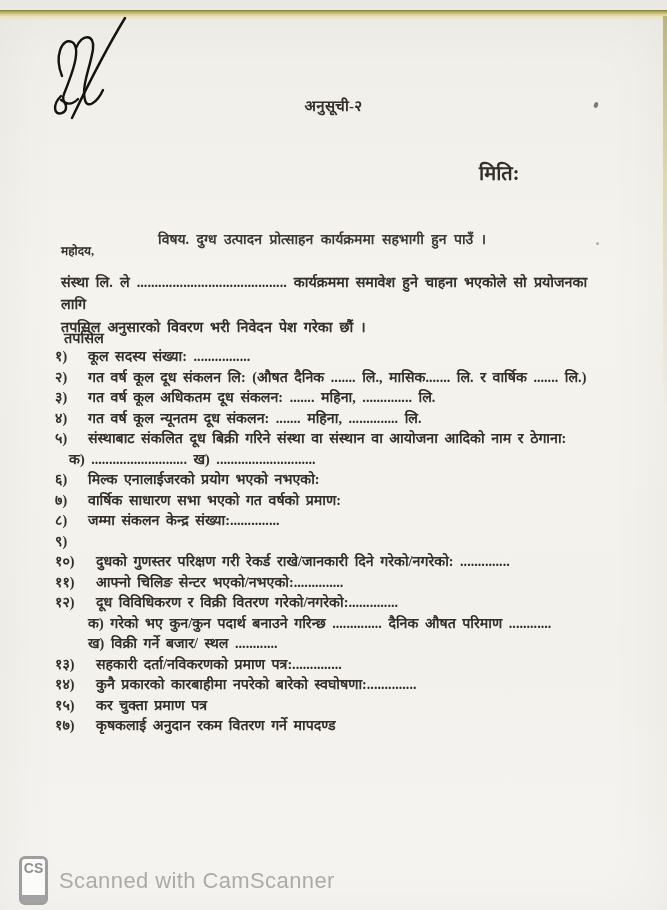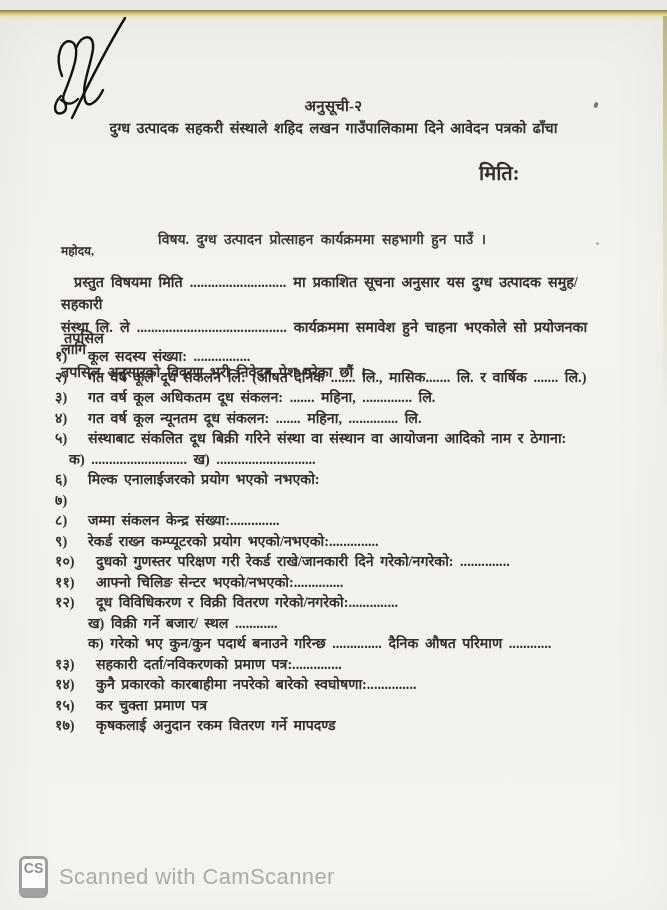--- a/index.html
+++ b/index.html
@@ -40,21 +40,21 @@
   .checklist{position:absolute;left:55px;top:336px;width:600px;font-size:14.2px;font-weight:700;line-height:20.5px;word-spacing:3px;}
   .checklist .row{display:flex;}
   .checklist .num{flex:none;min-width:33px;}
   .checklist .row.wide .num{min-width:41px;}
   .checklist .subrow{padding-left:14px;}
   .checklist .subrow.deep{padding-left:33px;}
 
   
   .footer{position:absolute;left:19px;top:846px;display:flex;align-items:center;gap:11px;}
   .cs-icon{
-    position:relative;width:29px;height:42px;box-sizing:border-box;
+    position:relative;width:29px;height:49px;box-sizing:border-box;
     border:3px solid #9e9e9e;border-radius:6px;background:#fbfbfa;
     display:flex;align-items:flex-start;justify-content:center;
   }
   .cs-icon .cs-letters{
     font-family:"Liberation Sans","DejaVu Sans",sans-serif;
     font-size:14px;font-weight:700;color:#8f8f8f;line-height:18px;letter-spacing:0;
   }
   .cs-icon .cs-band{
     position:absolute;left:-1px;bottom:-1px;width:25px;height:8px;
     background:#a2a2a2;border-radius:0 0 3px 3px;
@@ -75,29 +75,27 @@
   <div class="speck2"></div>
 
   <svg class="signature" viewBox="0 0 132 118">
     <path d="M99,6 C88,24 72,52 46,106"></path>
     <path d="M36,64 C28,44 36,25 46,30 C56,36 46,62 38,82 C34,92 44,95 52,87"></path>
     <path d="M50,36 C56,21 69,22 67,37 C65,53 55,74 59,88 C61,97 71,91 77,78"></path>
     <path d="M35,84 C26,93 28,104 36,101 C42,99 41,90 35,88"></path>
   </svg>
 
   <div class="annex">अनुसूची-२</div>
-  <div class="doc-title">दुग्ध उत्पादक सहकरी संस्थाले शहिद लखन गाउँपालिकामा दिने आवेदन पत्रको ढाँचा</div>
   <div class="date-label">मिति:</div>
 
 
   <div class="subject">विषय. दुग्ध उत्पादन प्रोत्साहन कार्यक्रममा सहभागी हुन पाउँ ।</div>
   <div class="salutation">महोदय,</div>
 
   <div class="body-par">
-      <div class="line first">प्रस्तुत विषयमा मिति ........................... मा प्रकाशित सूचना अनुसार यस दुग्ध उत्पादक समुह/सहकारी</div>
       <div class="line">संस्था लि. ले .......................................... कार्यक्रममा समावेश हुने चाहना भएकोले सो प्रयोजनका लागि</div>
       <div class="line">तपसिल अनुसारको विवरण भरी निवेदन पेश गरेका छौं ।</div>
     </div>
 
   <div class="list-label">तपसिल</div>
 
   <div class="checklist">
       <div class="row">
         <span class="num">१)</span>
         <span class="txt">कूल सदस्य संख्या: ................</span>
@@ -118,43 +116,43 @@
         <span class="num">५)</span>
         <span class="txt">संस्थाबाट संकलित दूध बिक्री गरिने संस्था वा संस्थान वा आयोजना आदिको नाम र ठेगाना:</span>
       </div>
       <div class="subrow">क) ........................... ख) ............................</div>
       <div class="row">
         <span class="num">६)</span>
         <span class="txt">मिल्क एनालाईजरको प्रयोग भएको नभएको:</span>
       </div>
       <div class="row">
         <span class="num">७)</span>
+        <span class="txt">वार्षिक साधारण सभा भएको गत वर्षको प्रमाण:</span>
       </div>
       <div class="row">
         <span class="num">८)</span>
         <span class="txt">जम्मा संकलन केन्द्र संख्या:..............</span>
       </div>
       <div class="row">
         <span class="num">९)</span>
-        <span class="txt">रेकर्ड राख्न कम्प्यूटरको प्रयोग भएको/नभएको:..............</span>
       </div>
       <div class="row wide">
         <span class="num">१०)</span>
         <span class="txt">दुधको गुणस्तर परिक्षण गरी रेकर्ड राखे/जानकारी दिने गरेको/नगरेको: ..............</span>
       </div>
       <div class="row wide">
         <span class="num">११)</span>
         <span class="txt">आफ्नो चिलिङ सेन्टर भएको/नभएको:..............</span>
       </div>
       <div class="row wide">
         <span class="num">१२)</span>
         <span class="txt">दूध विविधिकरण र विक्री वितरण गरेको/नगरेको:..............</span>
       </div>
+      <div class="subrow deep">क) गरेको भए कुन/कुन पदार्थ बनाउने गरिन्छ .............. दैनिक औषत परिमाण ............</div>
       <div class="subrow deep">ख) विक्री गर्ने बजार/ स्थल ............</div>
-      <div class="subrow deep">क) गरेको भए कुन/कुन पदार्थ बनाउने गरिन्छ .............. दैनिक औषत परिमाण ............</div>
       <div class="row wide">
         <span class="num">१३)</span>
         <span class="txt">सहकारी दर्ता/नविकरणको प्रमाण पत्र:..............</span>
       </div>
       <div class="row wide">
         <span class="num">१४)</span>
         <span class="txt">कुनै प्रकारको कारबाहीमा नपरेको बारेको स्वघोषणा:..............</span>
       </div>
       <div class="row wide">
         <span class="num">१५)</span>

